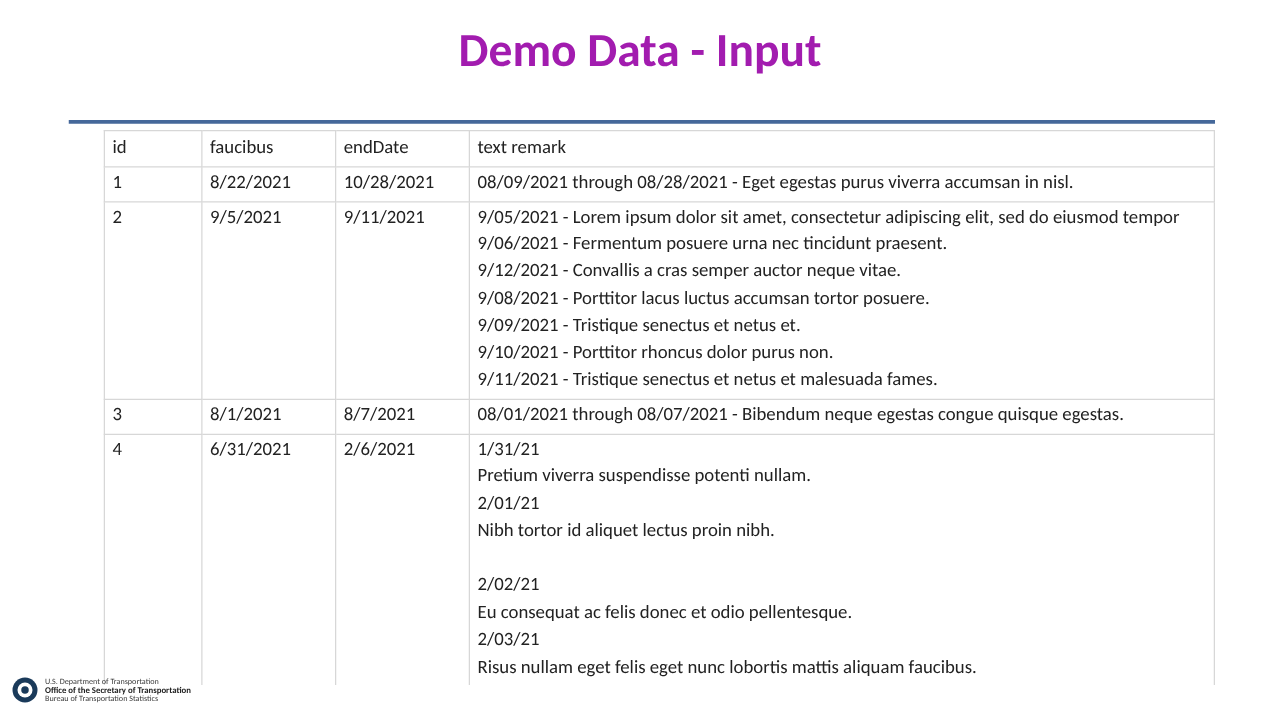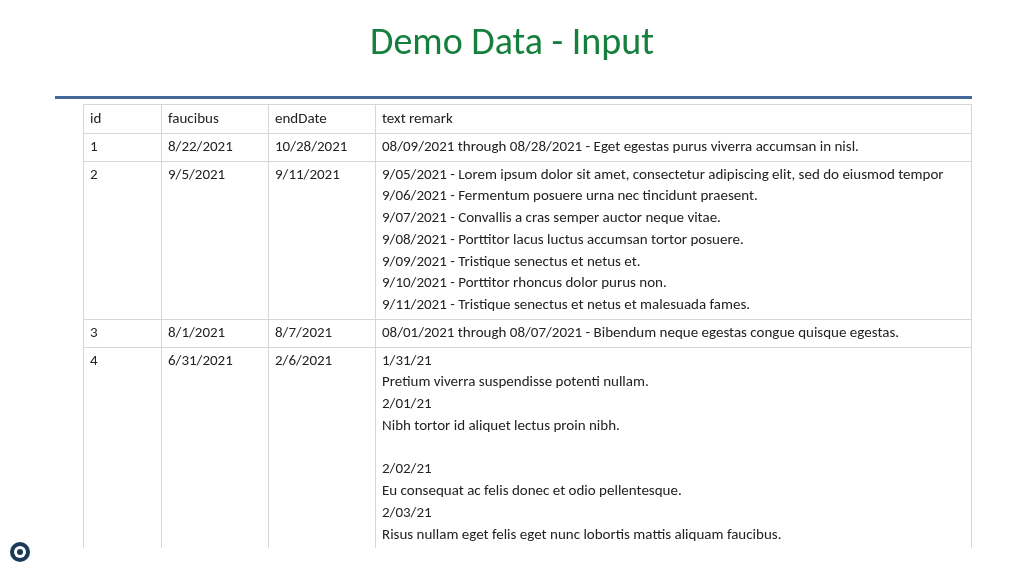--- a/index.html
+++ b/index.html
@@ -1,18 +1,18 @@
 <!DOCTYPE html>
 <html><head>
 <meta charset="utf-8">
 <style>
   * { box-sizing: border-box; margin: 0; padding: 0; }
   html, body { width: 1024px; height: 576px; background: #ffffff; font-family: Calibri, "Segoe UI", Arial, sans-serif; overflow: hidden; }
   .slide { position: relative; width: 1024px; height: 576px; }
-  .title { position: absolute; left: 0; right: 0; top: 18px; text-align: center; font-size: 38px; color: #15803d; font-weight: 400; }
+  .title { position: absolute; left: 0; right: 0; top: 18px; text-align: center; font-size: 38px; color: #a21caf; font-weight: 700; }
   .rule { position: absolute; left: 55px; right: 52px; top: 96px; height: 0; border-top: 3px solid #45689a; }
   .table-wrap { position: absolute; left: 55px; right: 52px; top: 104px; bottom: 28px; overflow: hidden; padding-left: 28px; }
   table { border-collapse: collapse; width: 100%; table-layout: fixed; }
   col.c-id    { width: 78px; }
   col.c-start { width: 107px; }
   col.c-end   { width: 107px; }
   col.c-text  { }
   th, td { border-left: 1px solid #d7d7d7; border-right: 1px solid #d7d7d7; border-bottom: 1px solid #d7d7d7; padding: 2px 6px 3px 6px; font-size: 15px; color: #222; text-align: left; vertical-align: top; font-weight: 400; line-height: 1.45; }
   th { border-top: 1px solid #d7d7d7; }
   tr:first-child th { padding-top: 3px; }
@@ -61,21 +61,21 @@
               <span class="remark-line">08/09/2021 through 08/28/2021 - Eget egestas purus viverra accumsan in nisl.</span>
             </td>
           </tr>
           <tr>
             <td>2</td>
             <td>9/5/2021</td>
             <td>9/11/2021</td>
             <td class="remark-cell">
               <span class="remark-line">9/05/2021 - Lorem ipsum dolor sit amet, consectetur adipiscing elit, sed do eiusmod tempor</span>
               <span class="remark-line">9/06/2021 - Fermentum posuere urna nec tincidunt praesent.</span>
-              <span class="remark-line">9/07/2021 - Convallis a cras semper auctor neque vitae.</span>
+              <span class="remark-line">9/12/2021 - Convallis a cras semper auctor neque vitae.</span>
               <span class="remark-line">9/08/2021 - Porttitor lacus luctus accumsan tortor posuere.</span>
               <span class="remark-line">9/09/2021 - Tristique senectus et netus et.</span>
               <span class="remark-line">9/10/2021 - Porttitor rhoncus dolor purus non.</span>
               <span class="remark-line">9/11/2021 - Tristique senectus et netus et malesuada fames.</span>
             </td>
           </tr>
           <tr>
             <td>3</td>
             <td>8/1/2021</td>
             <td>8/7/2021</td>
@@ -98,15 +98,20 @@
               <span class="remark-line">2/03/21</span>
               <span class="remark-line">Risus nullam eget felis eget nunc lobortis mattis aliquam faucibus.</span>
             </td>
           </tr>
         </tbody>
     </table>
   </div>
 
   <div class="footer">
     <div class="dot-logo"></div>
+    <div class="footer-text">
+      <div class="ft1">U.S. Department of Transportation</div>
+      <div class="ft2">Office of the Secretary of Transportation</div>
+      <div class="ft3">Bureau of Transportation Statistics</div>
+    </div>
   </div>
 
 </div>
 
 </body></html>

